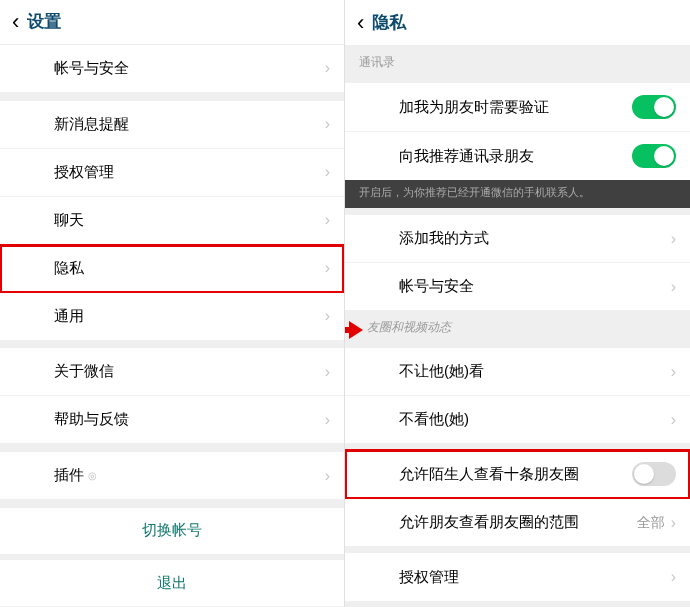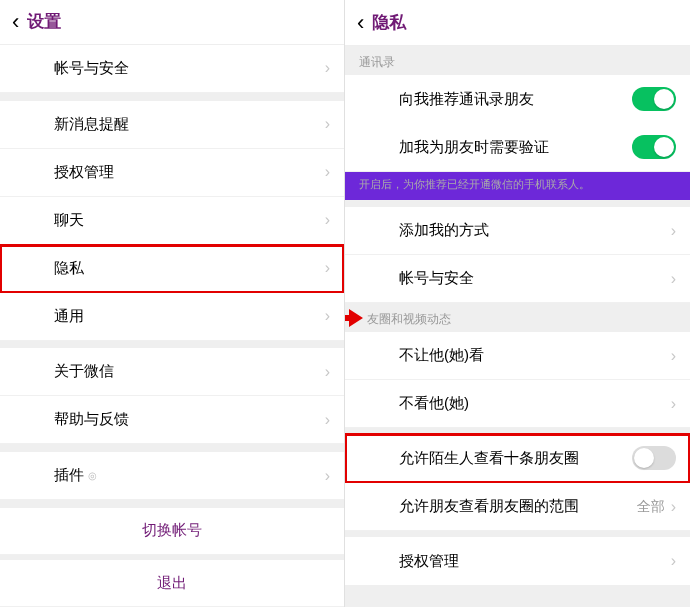--- a/index.html
+++ b/index.html
@@ -30,28 +30,28 @@
     }
     .back-chev {
       font-size: 22px;
       color: #000;
       margin-right: 8px;
       font-weight: 300;
     }
     .header-title {
       font-size: 17px;
       font-weight: 600;
-      color: #701a75;
+      color: #0c4a6e;
     }
     .group-gap { height: 8px; background: #efefef; }
     .group-gap-s { height: 6px; background: #efefef; }
     .section-label {
       font-size: 12px;
       color: #999;
-      padding: 8px 14px 4px;
+      padding: 8px 14px 12px;
       background: #efefef;
     }
     .row {
       background: #fff;
       min-height: 48px;
       padding: 12px 14px;
       display: flex;
       align-items: center;
       justify-content: space-between;
       border-bottom: 1px solid #f0f0f0;
@@ -74,21 +74,21 @@
     .chev {
       font-size: 16px;
       color: #c8c8c8;
       font-weight: 300;
     }
     .row-right { display: flex; align-items: center; justify-content: flex-end; }
     .sub-text {
       font-size: 11px;
       color: #aaa;
       padding: 6px 14px 8px;
-      background: #6d28d9;
+      background: #404040;
       border-bottom: 1px solid #f0f0f0;
       margin-top: -1px;
     }
     .switch {
       width: 44px; height: 24px;
       border-radius: 12px;
       position: relative;
       flex-shrink: 0;
     }
     .switch::after {
@@ -108,38 +108,38 @@
       outline: 3px solid #e20000;
       outline-offset: -2px;
     }
     .center-row {
       background: #fff;
       height: 48px;
       display: flex;
       align-items: center;
       justify-content: center;
       font-size: 15px;
-      color: #701a75;
+      color: #0f766e;
       border-bottom: 1px solid #f0f0f0;
     }
     .arrow-red {
       position: absolute;
       left: -18px;
       top: 50%;
       transform: translateY(-50%);
       width: 36px; height: 22px;
       z-index: 5;
       pointer-events: none;
     }
     .arrow-red svg { width: 100%; height: 100%; }
     .loc-icon {
       font-size: 10px;
       color: #bbb;
     }
-    .section-arrow-wrap { position: relative; }
+    .section-arrow-wrap { position: relative; font-style: italic; }
   </style>
 </head>
 <body>
 
 <div class="pane pane-left">
   <div class="header">
     <span class="back-chev">‹</span>
     <span class="header-title">设置</span>
   </div>
 
@@ -200,26 +200,26 @@
 </div>
 
 <div class="pane">
   <div class="header">
     <span class="back-chev">‹</span>
     <span class="header-title">隐私</span>
   </div>
 
   <div class="section-label">通讯录</div>
 
+  <div class="row">
+    <span class="row-label">加我为朋友时需要验证</span>
+    <div class="switch on"></div>
+  </div>
   <div class="row" style="border-bottom:none">
     <span class="row-label">向我推荐通讯录朋友</span>
-    <div class="switch on"></div>
-  </div>
-  <div class="row">
-    <span class="row-label">加我为朋友时需要验证</span>
     <div class="switch on"></div>
   </div>
   <div class="sub-text">开启后，为你推荐已经开通微信的手机联系人。</div>
   <div class="group-gap-s"></div>
 
   <div class="row">
     <span class="row-label">添加我的方式</span>
     <span class="chev">›</span>
   </div>
   <div class="row">

